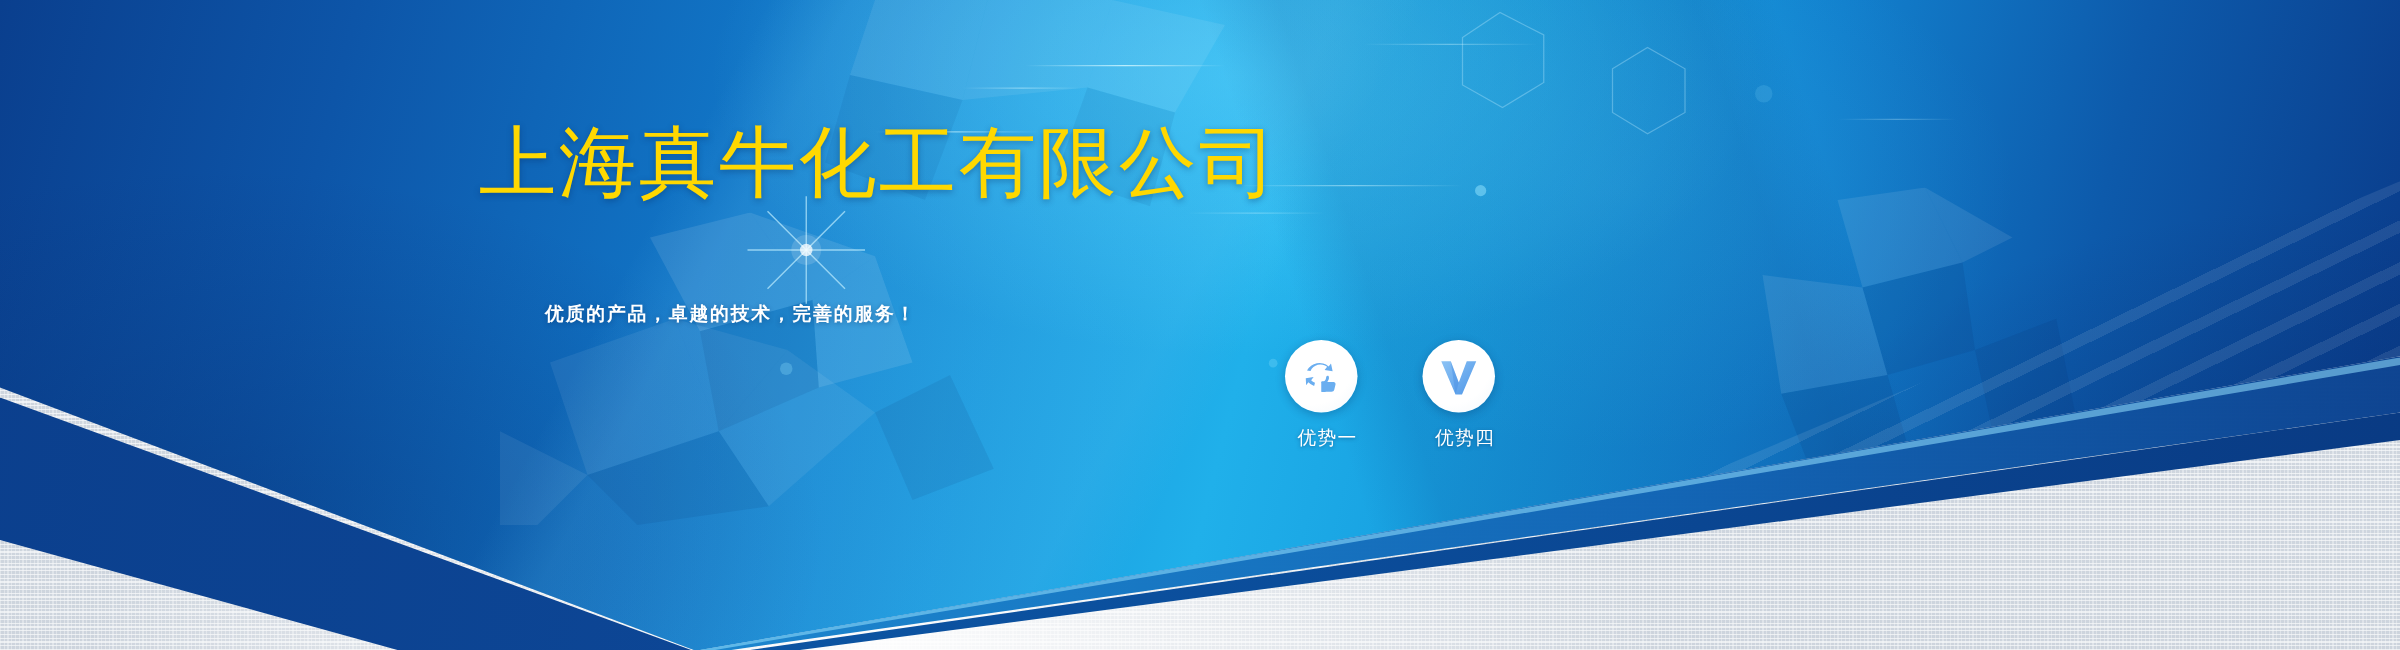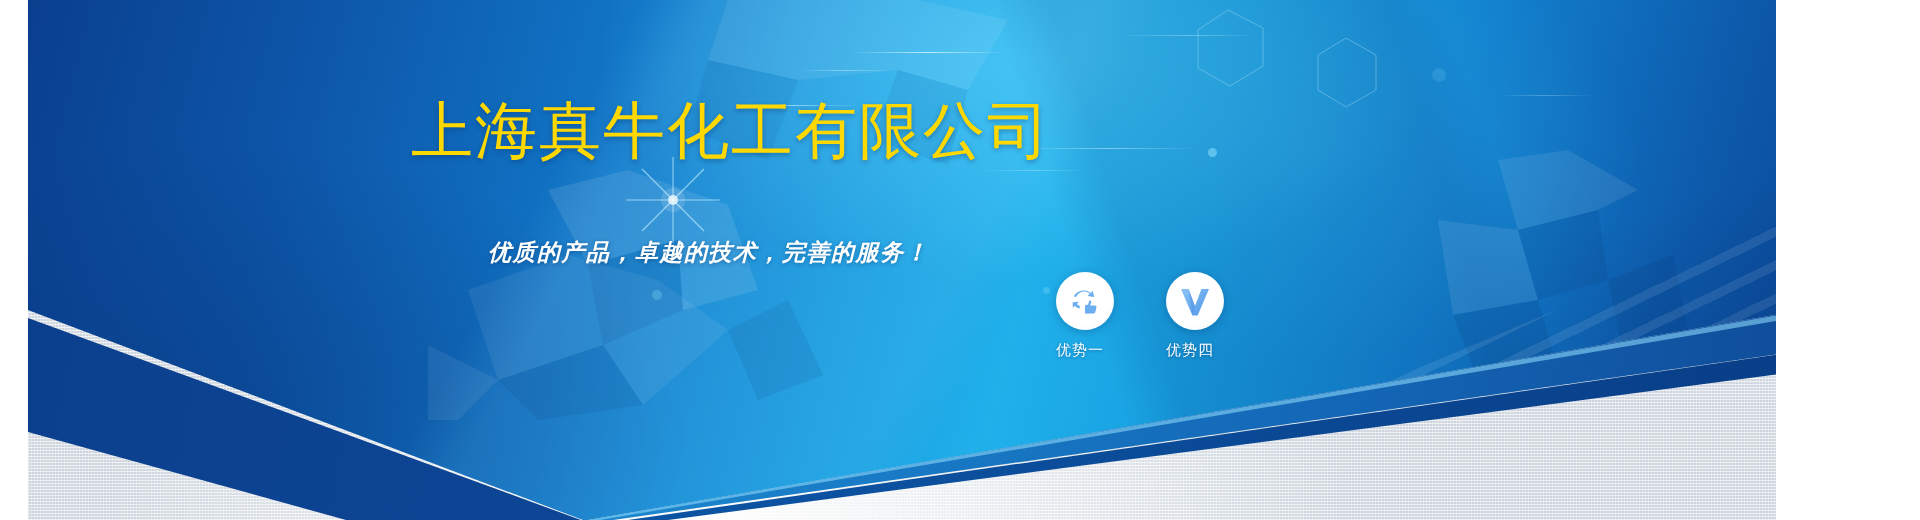--- a/index.html
+++ b/index.html
@@ -1,22 +1,21 @@
 <!DOCTYPE html>
 <html><head>
 <meta charset="utf-8">
 <title>Banner</title>
 <style>
   html,body{margin:0;padding:0;background:#fff;}
   *{box-sizing:border-box;}
   .banner{
-    position:relative;width:1748px;height:520px;overflow:hidden;
+    position:relative;width:1920px;height:520px;overflow:hidden;
     font-family:"Liberation Sans","DejaVu Sans",sans-serif;
     background:#be185d;
-    margin-left:28px;
   }
 
   
   .paper{
     position:absolute;left:0;top:0;width:1920px;height:520px;
     background:
       linear-gradient(180deg,#eef1f5 0%,#e3e8ee 55%,#dfe4ea 100%);
   }
   .paper-tex{
     position:absolute;left:0;top:0;width:1920px;height:520px;
@@ -107,30 +106,29 @@
   }
 
   
   .title{
     position:absolute;left:383px;top:96px;
     font-size:62px;line-height:70px;letter-spacing:2px;
     color:#ffd800;font-weight:400;white-space:nowrap;
     text-shadow:0 2px 5px rgba(4,40,95,.38);
   }
   .subtitle{
-    position:absolute;left:460px;top:236px;
-    font-size:23px;line-height:32px;letter-spacing:1.5px;
+    position:absolute;left:436px;top:236px;
+    font-size:15px;line-height:32px;letter-spacing:1.5px;
     color:#ffffff;font-weight:700;white-space:nowrap;
     text-shadow:0 1px 4px rgba(5,45,100,.45);
-    font-style:italic;
   }
 
   
   .features{position:absolute;left:1028px;top:272px;display:flex;gap:52px;align-items:flex-start;}
-  .feature{width:58px;display:flex;flex-direction:column;align-items:flex-start;}
+  .feature{width:58px;display:flex;flex-direction:column;align-items:flex-end;}
   .fcircle{
     width:58px;height:58px;border-radius:50%;
     background:radial-gradient(circle at 36% 30%,#ffffff 0%,#ffffff 62%,#f2f7fb 100%);
     display:flex;align-items:center;justify-content:center;
     box-shadow:0 2px 8px rgba(3,35,85,.28);
   }
   .fcircle svg{display:block;}
   .flabel{
     margin-top:11px;font-size:15px;color:#ffffff;letter-spacing:1px;
     white-space:nowrap;text-shadow:0 1px 3px rgba(5,45,100,.5);

